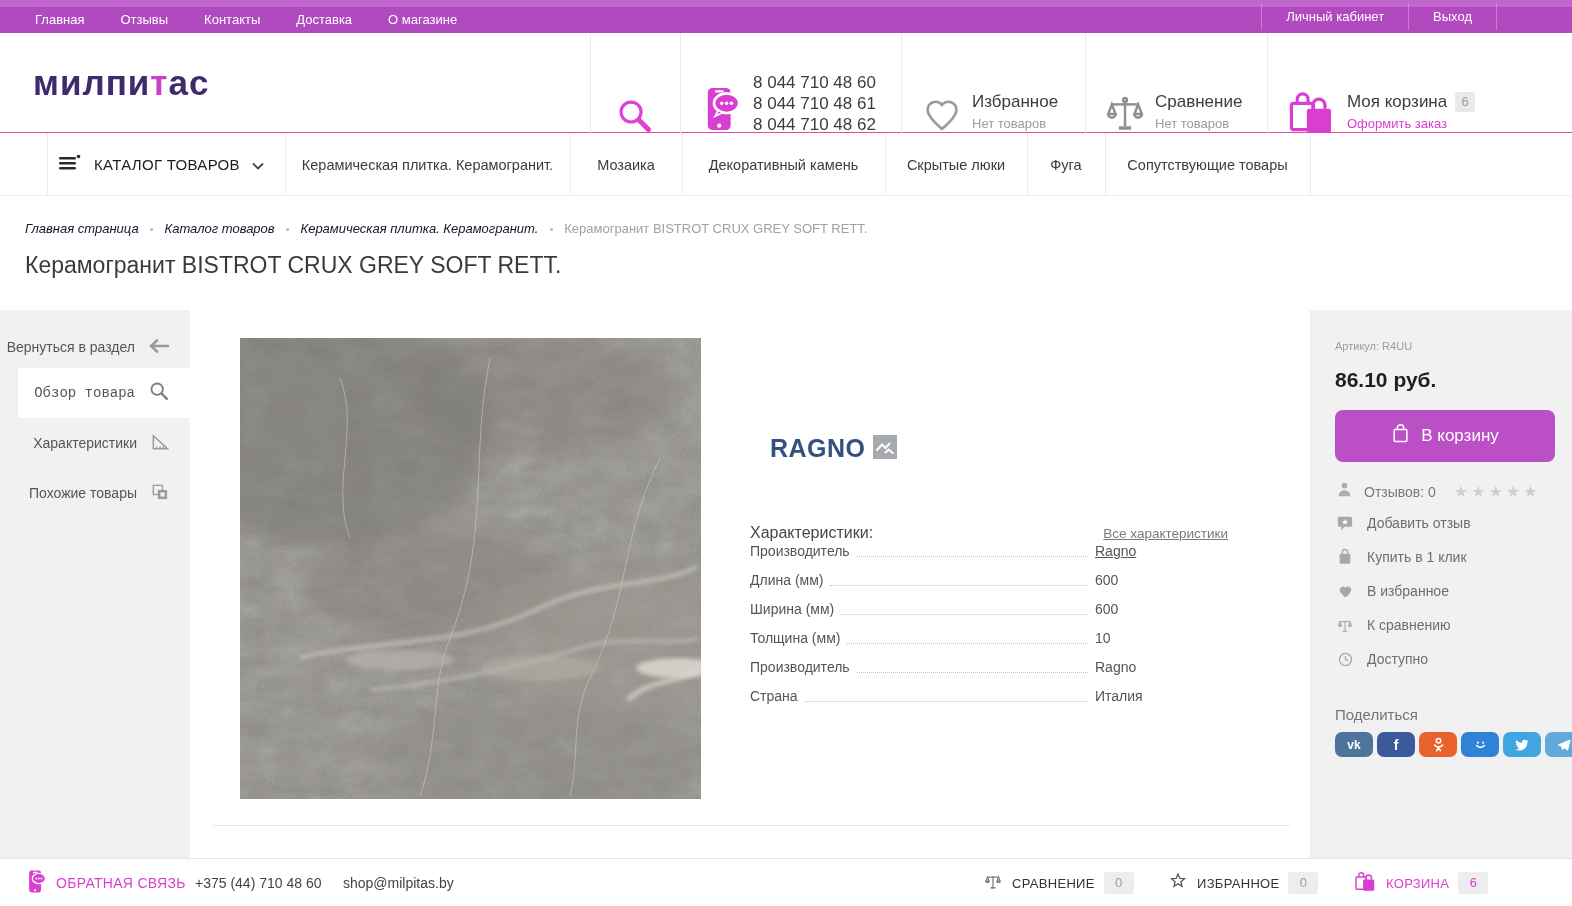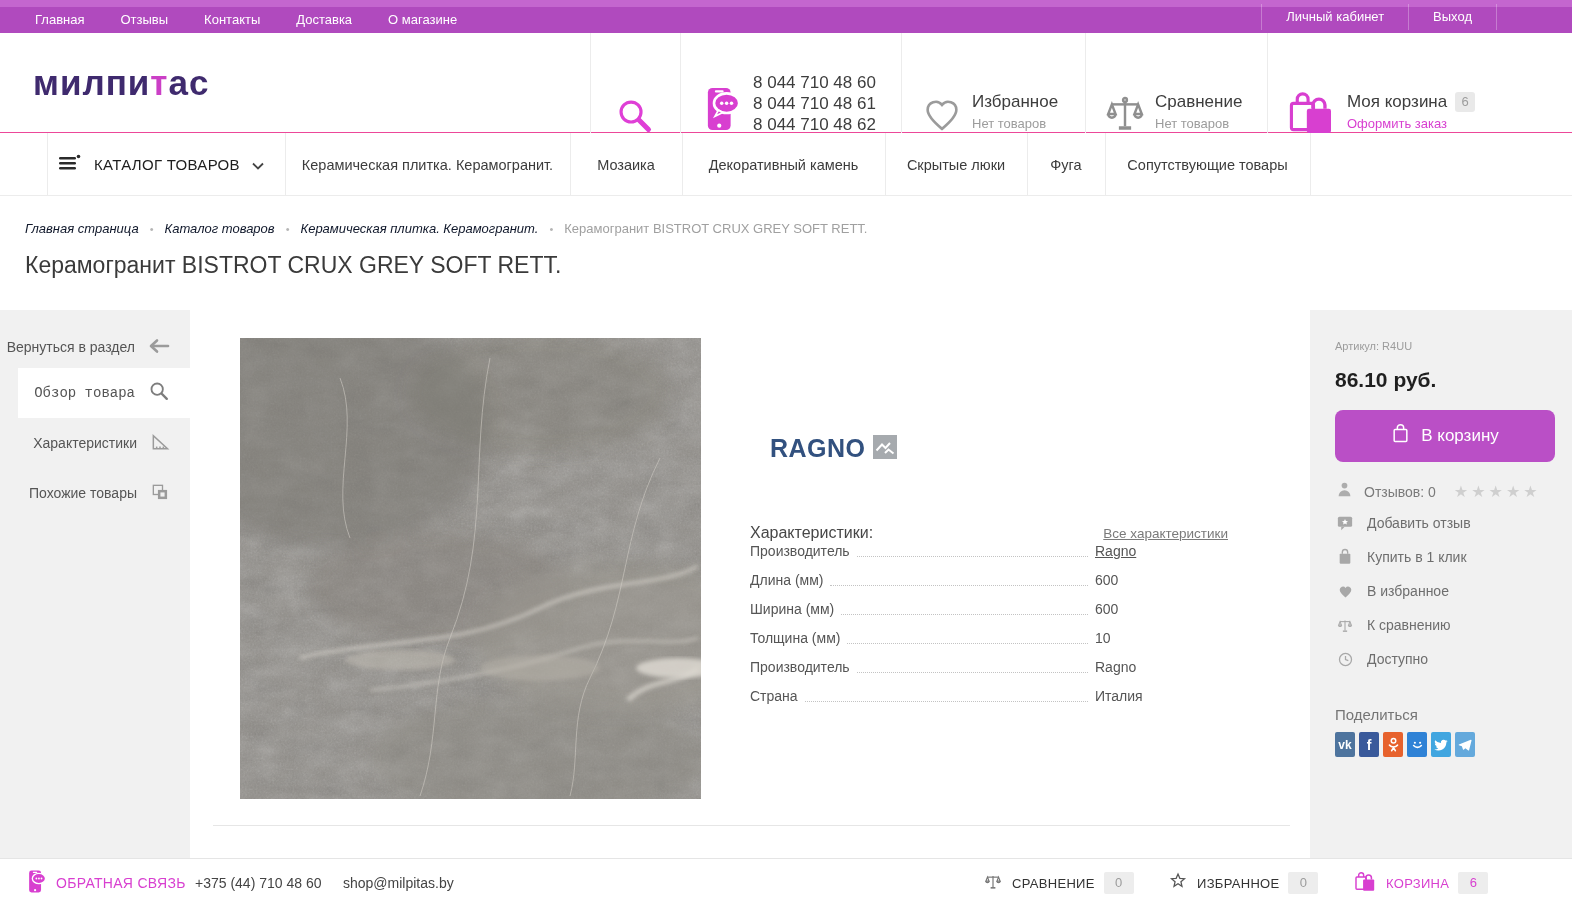--- a/index.html
+++ b/index.html
@@ -81,21 +81,21 @@
   .buy-btn { position:absolute; left:1335px; top:410px; width:220px; height:52px; background:#ba4fc6; border:none; border-radius:8px; display:flex; align-items:center; justify-content:center; gap:11px; color:#fff; font-size:17px; font-family:inherit; cursor:pointer; }
   .reviews { position:absolute; left:1335px; top:480px; display:flex; align-items:center; gap:10px; }
   .reviews-label { font-size:14px; color:#7a7a7a; }
   .stars { display:flex; gap:3px; margin-left:8px; }
   .star::before { content:"★"; color:#cfcfcf; font-size:16px; }
   .actions { position:absolute; left:1335px; top:506px; }
   .action-row { height:34px; display:flex; align-items:center; gap:12px; font-size:14px; color:#6e6e6e; cursor:pointer; }
   .action-row .aicon { width:20px; display:flex; justify-content:center; }
   .share-label { position:absolute; left:1335px; top:706px; font-size:15px; color:#757575; }
   .social { position:absolute; left:1335px; top:732px; display:flex; gap:4px; }
-  .soc { width:20px; height:25px; border-radius:2px; display:flex; align-items:center; justify-content:center; color:#fff; font-weight:bold; cursor:pointer; }
+  .soc { width:38px; height:25px; border-radius:7px; display:flex; align-items:center; justify-content:center; color:#fff; font-weight:bold; cursor:pointer; }
   .soc-vk { background:#4e749e; font-size:12px; }
   .soc-fb { background:#3a5a9b; font-size:14px; }
   .soc-ok { background:#e7622d; }
   .soc-mm { background:#2f82d6; }
   .soc-tw { background:#41a6e0; }
   .soc-tg { background:#64a9dc; }
 
   
   .footer { position:absolute; left:0; top:858px; width:1572px; height:48px; background:#fff; border-top:1px solid #e5e5e5; }
   .f-group { position:absolute; top:0; height:48px; display:flex; align-items:center; gap:9px;justify-content:flex-end; }

